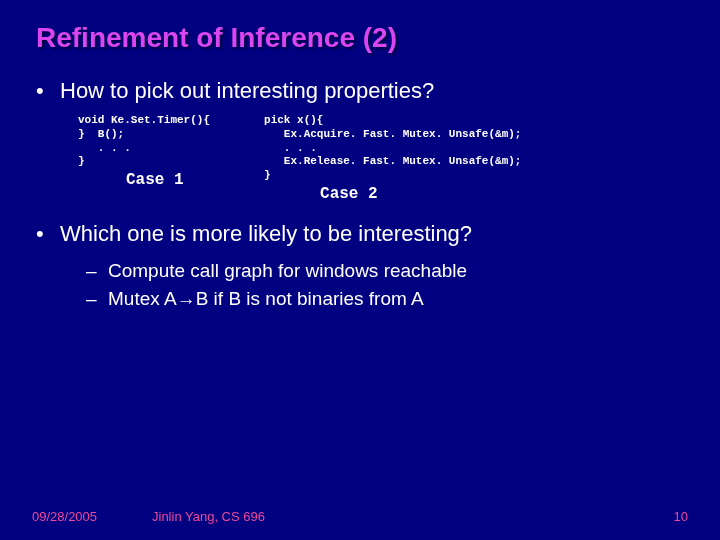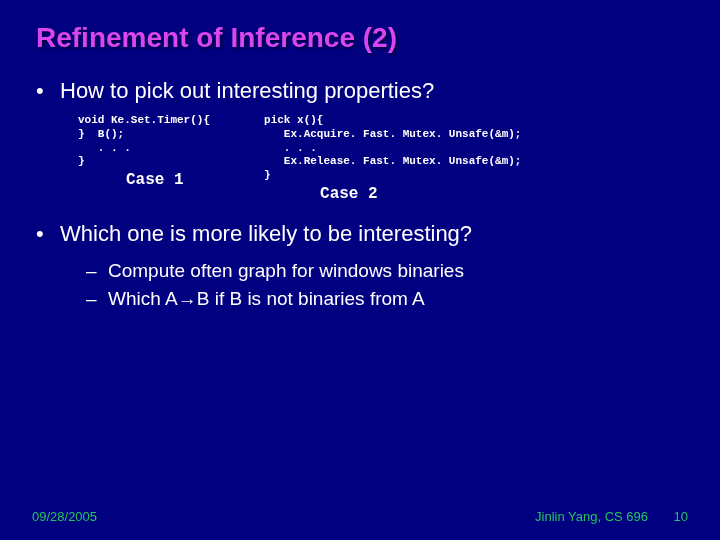--- a/index.html
+++ b/index.html
@@ -72,23 +72,23 @@
   .arrow { font-family: Arial, sans-serif; }
   .footer {
     position: absolute;
     bottom: 16px;
     left: 0;
     width: 720px;
     display: flex;
     justify-content: space-between;
     padding: 0 32px;
     font-size: 13px;
-    color: #22c55e;
+    color: #ec4899;
   }
-  .footer .center { text-align: right; flex: 1; }
+  .footer .center { text-align: left; flex: 1; }
   .footer .left { flex: 0 0 120px; }
   .footer .right { flex: 0 0 40px; text-align: right; }
 </style>
 </head>
 <body>
 
 <div class="title">Refinement of Inference (2)</div>
 
 <div class="main">
 
@@ -107,23 +107,23 @@
       <div class="code">   Ex.Acquire. Fast. Mutex. Unsafe(&amp;m);</div>
       <div class="code">   . . .</div>
       <div class="code">   Ex.Release. Fast. Mutex. Unsafe(&amp;m);</div>
       <div class="code">}</div>
       <div class="case-label" style="padding-left:56px">Case 2</div>
     </div>
   </div>
 
   <div class="bullet-l1">Which one is more likely to be interesting?</div>
 
-  <div class="bullet-l2">Compute often graph for windows binaries</div>
+  <div class="bullet-l2">Compute call graph for windows reachable</div>
   <div class="bullet-l2">
-    <span>Which A</span><span class="arrow">→</span><span>B if B is not binaries from A</span>
+    <span>Mutex A</span><span class="arrow">→</span><span>B if B is not binaries from A</span>
   </div>
 
 </div>
 
 <div class="footer">
   <div class="left">09/28/2005</div>
   <div class="center">Jinlin Yang, CS 696</div>
   <div class="right">10</div>
 </div>
 

